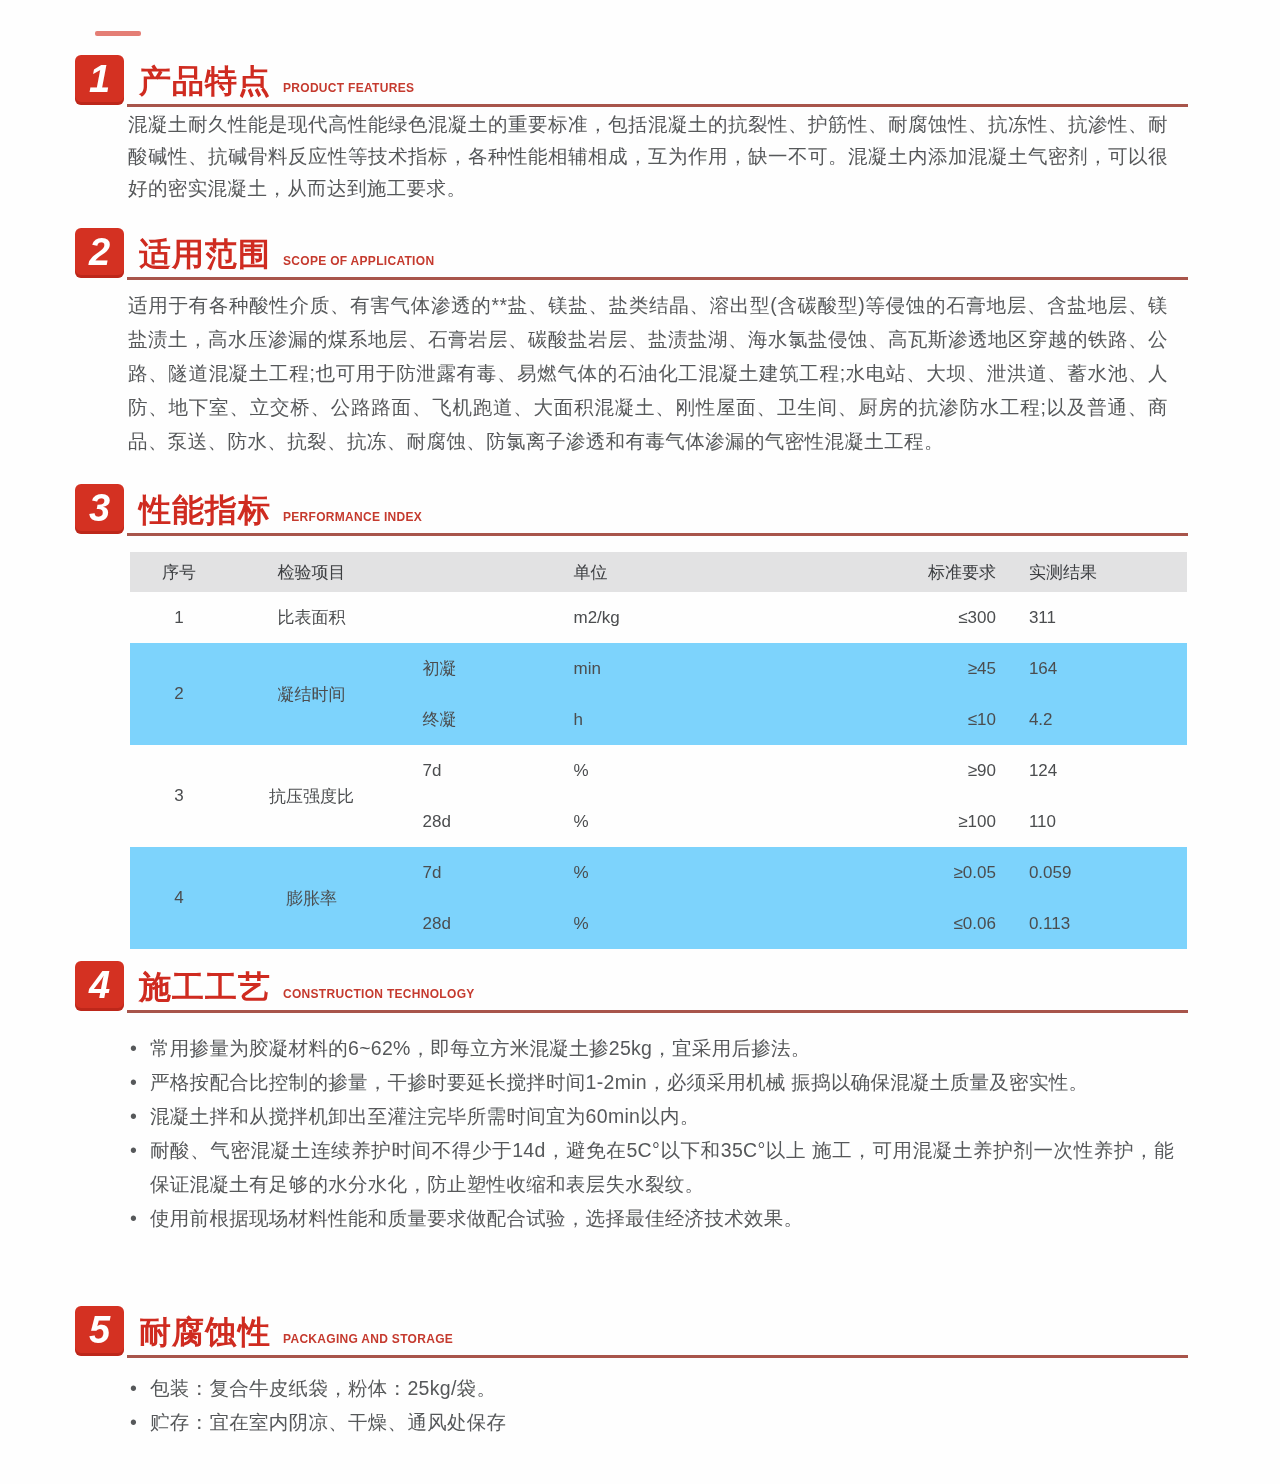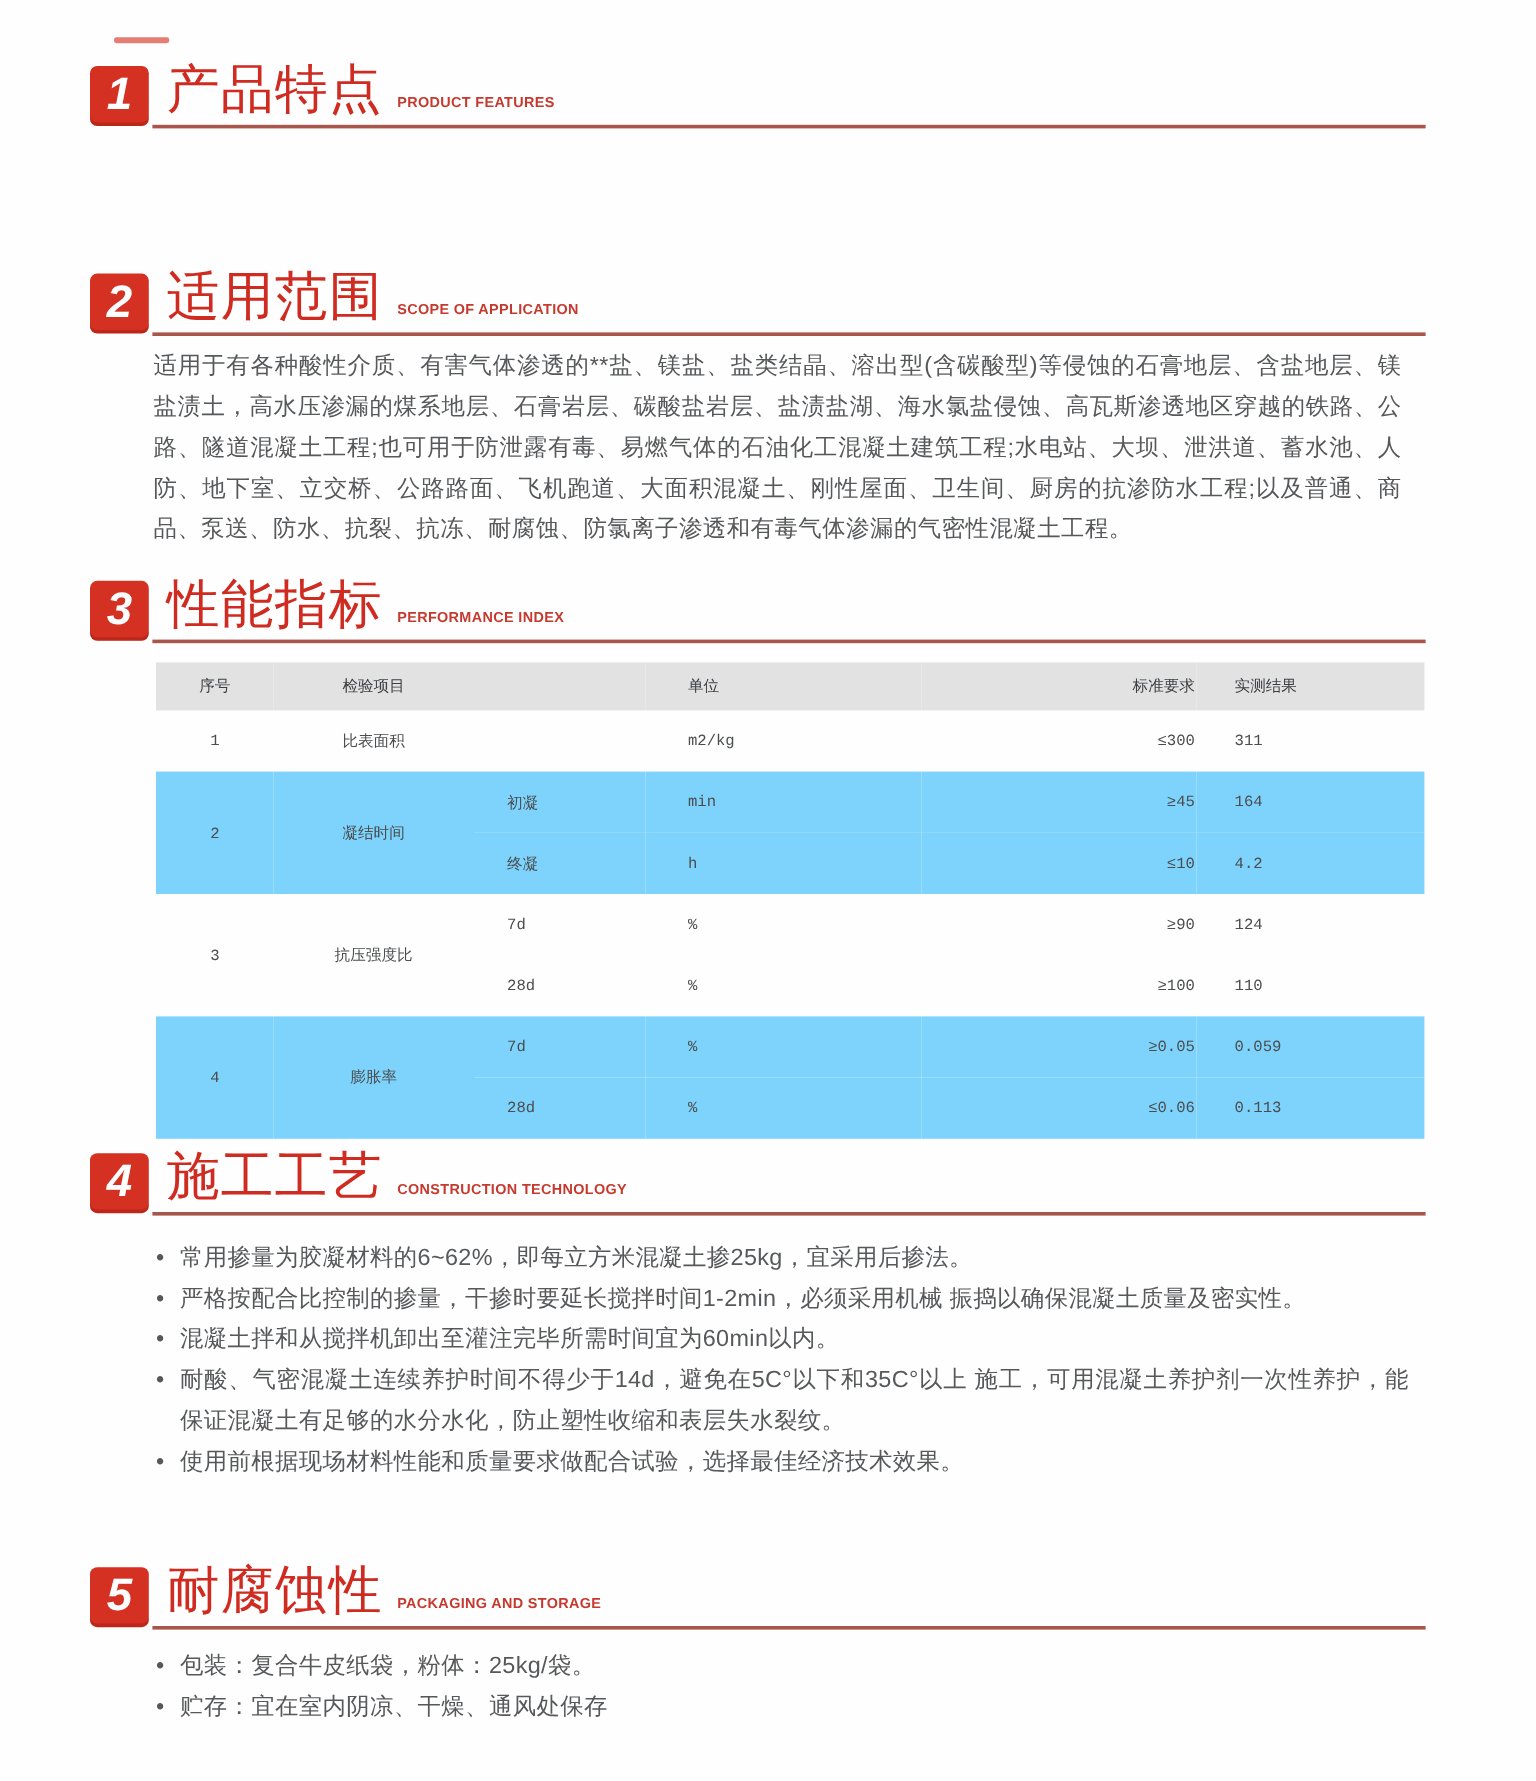--- a/index.html
+++ b/index.html
@@ -19,42 +19,42 @@
   
   .sec-head{position:absolute;left:75px;width:1113px;height:50px;}
   .sec-head .underline{position:absolute;left:52px;right:0;top:49px;height:3px;
     background:#a8554b;}
   .badge{position:absolute;left:0;top:0;width:49px;height:50px;
     background:#d43122;border-radius:6px;
     color:#ffffff;font-size:38px;font-weight:bold;font-style:italic;
     text-align:center;line-height:49px;
     box-shadow:inset 0 -3px 0 rgba(120,10,5,.25);}
   .titles{position:absolute;left:64px;bottom:1px;display:flex;align-items:baseline;white-space:nowrap;}
-  .title-zh{color:#cf2b20;font-size:44px;font-weight:normal;letter-spacing:1px;}
+  .title-zh{color:#cf2b20;font-size:32px;font-weight:bold;letter-spacing:1px;}
   .title-en{color:#c53a2e;font-size:12px;font-weight:bold;margin-left:12px;letter-spacing:.3px;}
 
   .s1{top:55px;} .s2{top:228px;} .s3{top:484px;} .s4{top:961px;} .s5{top:1306px;}
 
   
   .para{position:absolute;left:128px;width:1040px;color:#56585a;
     font-size:19.5px;text-align:justify;letter-spacing:.4px;}
   .para-1{top:108px;line-height:32px;}
   .para-2{top:288px;line-height:34px;}
 
   
   .bullets{position:absolute;left:128px;width:1046px;list-style:none;
     margin:0;padding:0;color:#56585a;font-size:19.5px;}
   .bullets li{position:relative;padding-left:22px;line-height:34px;text-align:justify;letter-spacing:.3px;}
   .bullets li::before{content:"\2022";position:absolute;left:2px;color:#56585a;}
   .bullets-4{top:1031px;}
   .bullets-5{top:1371px;}
 
   
   .perf-table{position:absolute;left:130px;top:552px;width:1057px;
-    border-collapse:collapse;color:#4b4d4f;font-size:13px;font-family:Liberation Mono, monospace;}
+    border-collapse:collapse;color:#4b4d4f;font-size:17px;}
   .perf-table th{height:38px;background:#e2e2e3;font-weight:normal;color:#3d3f42;}
   .perf-table td{height:49px;}
   .perf-table .c-no{width:110px;text-align:center;}
   .perf-table .c-item{width:190px;text-align:center;}
   .perf-table .c-sub{width:130px;text-align:left;padding-left:28px;}
   .perf-table .c-unit{width:220px;text-align:left;padding-left:35px;}
   .perf-table .c-req{width:230px;text-align:right;padding-left:25px;}
   .perf-table .c-res{width:177px;text-align:left;padding-left:32px;}
   .perf-table tr.gray td{background:#7dd3fc;}
   .perf-table tr.white td{background:transparent;}
@@ -68,20 +68,21 @@
   <div class="artifact"></div>
 
   <div class="sec-head s1">
     <div class="underline"></div>
     <div class="badge">1</div>
     <div class="titles">
       <span class="title-zh">产品特点</span>
       <span class="title-en">PRODUCT FEATURES</span>
     </div>
   </div>
+  <div class="para para-1">混凝土耐久性能是现代高性能绿色混凝土的重要标准，包括混凝土的抗裂性、护筋性、耐腐蚀性、抗冻性、抗渗性、耐酸碱性、抗碱骨料反应性等技术指标，各种性能相辅相成，互为作用，缺一不可。混凝土内添加混凝土气密剂，可以很好的密实混凝土，从而达到施工要求。</div>
 
   <div class="sec-head s2">
     <div class="underline"></div>
     <div class="badge">2</div>
     <div class="titles">
       <span class="title-zh">适用范围</span>
       <span class="title-en">SCOPE OF APPLICATION</span>
     </div>
   </div>
   <div class="para para-2">适用于有各种酸性介质、有害气体渗透的**盐、镁盐、盐类结晶、溶出型(含碳酸型)等侵蚀的石膏地层、含盐地层、镁盐渍土，高水压渗漏的煤系地层、石膏岩层、碳酸盐岩层、盐渍盐湖、海水氯盐侵蚀、高瓦斯渗透地区穿越的铁路、公路、隧道混凝土工程;也可用于防泄露有毒、易燃气体的石油化工混凝土建筑工程;水电站、大坝、泄洪道、蓄水池、人防、地下室、立交桥、公路路面、飞机跑道、大面积混凝土、刚性屋面、卫生间、厨房的抗渗防水工程;以及普通、商品、泵送、防水、抗裂、抗冻、耐腐蚀、防氯离子渗透和有毒气体渗漏的气密性混凝土工程。</div>

